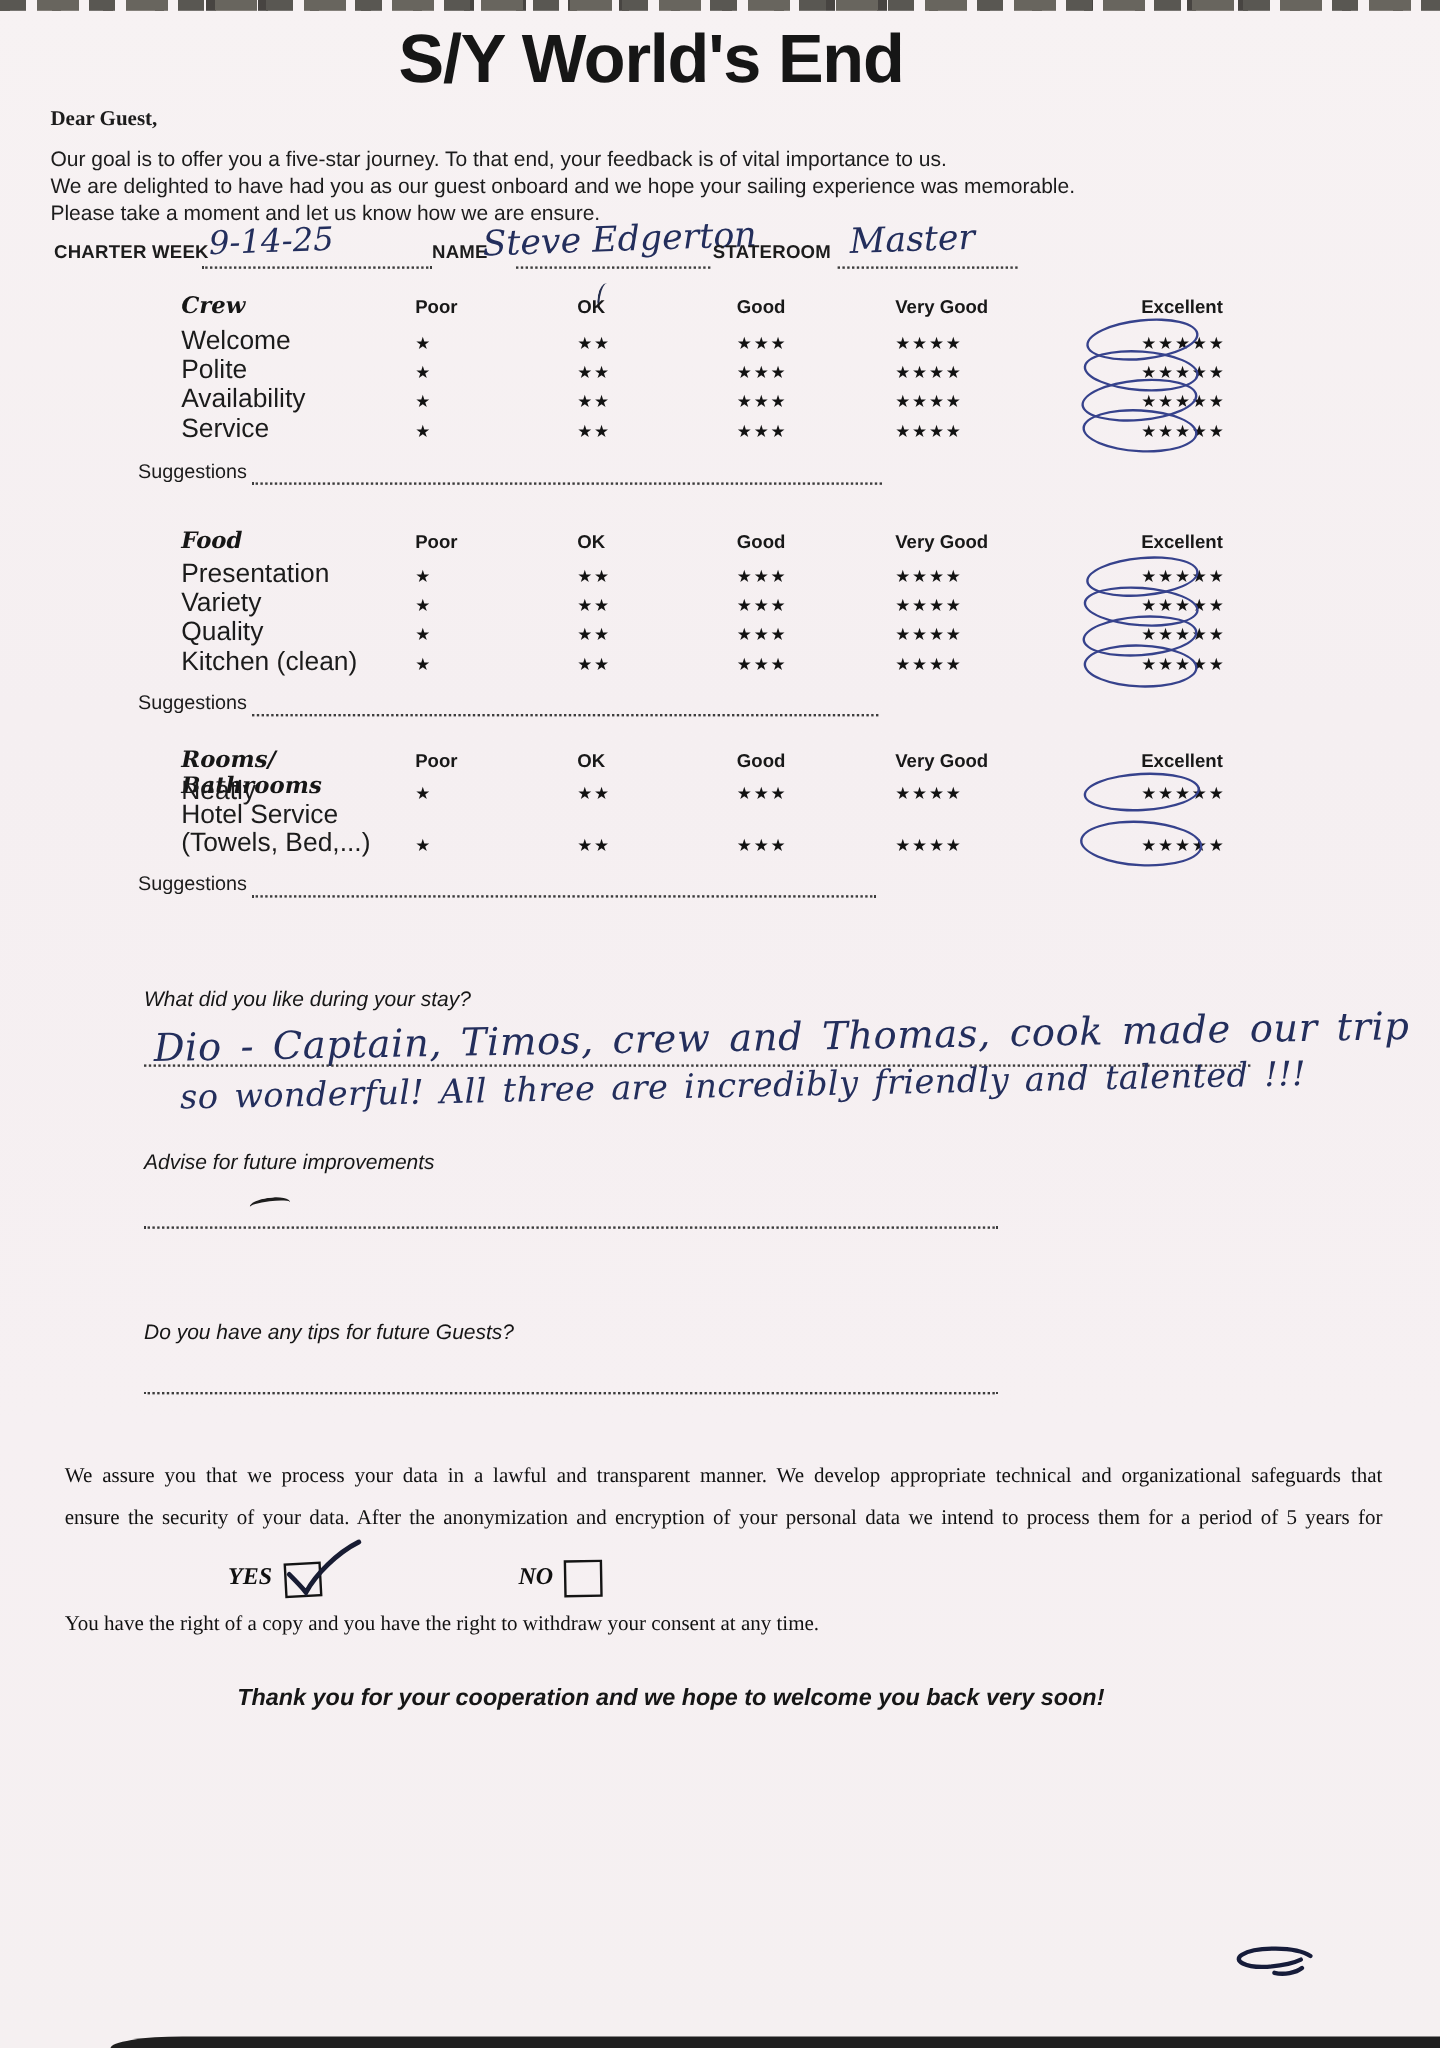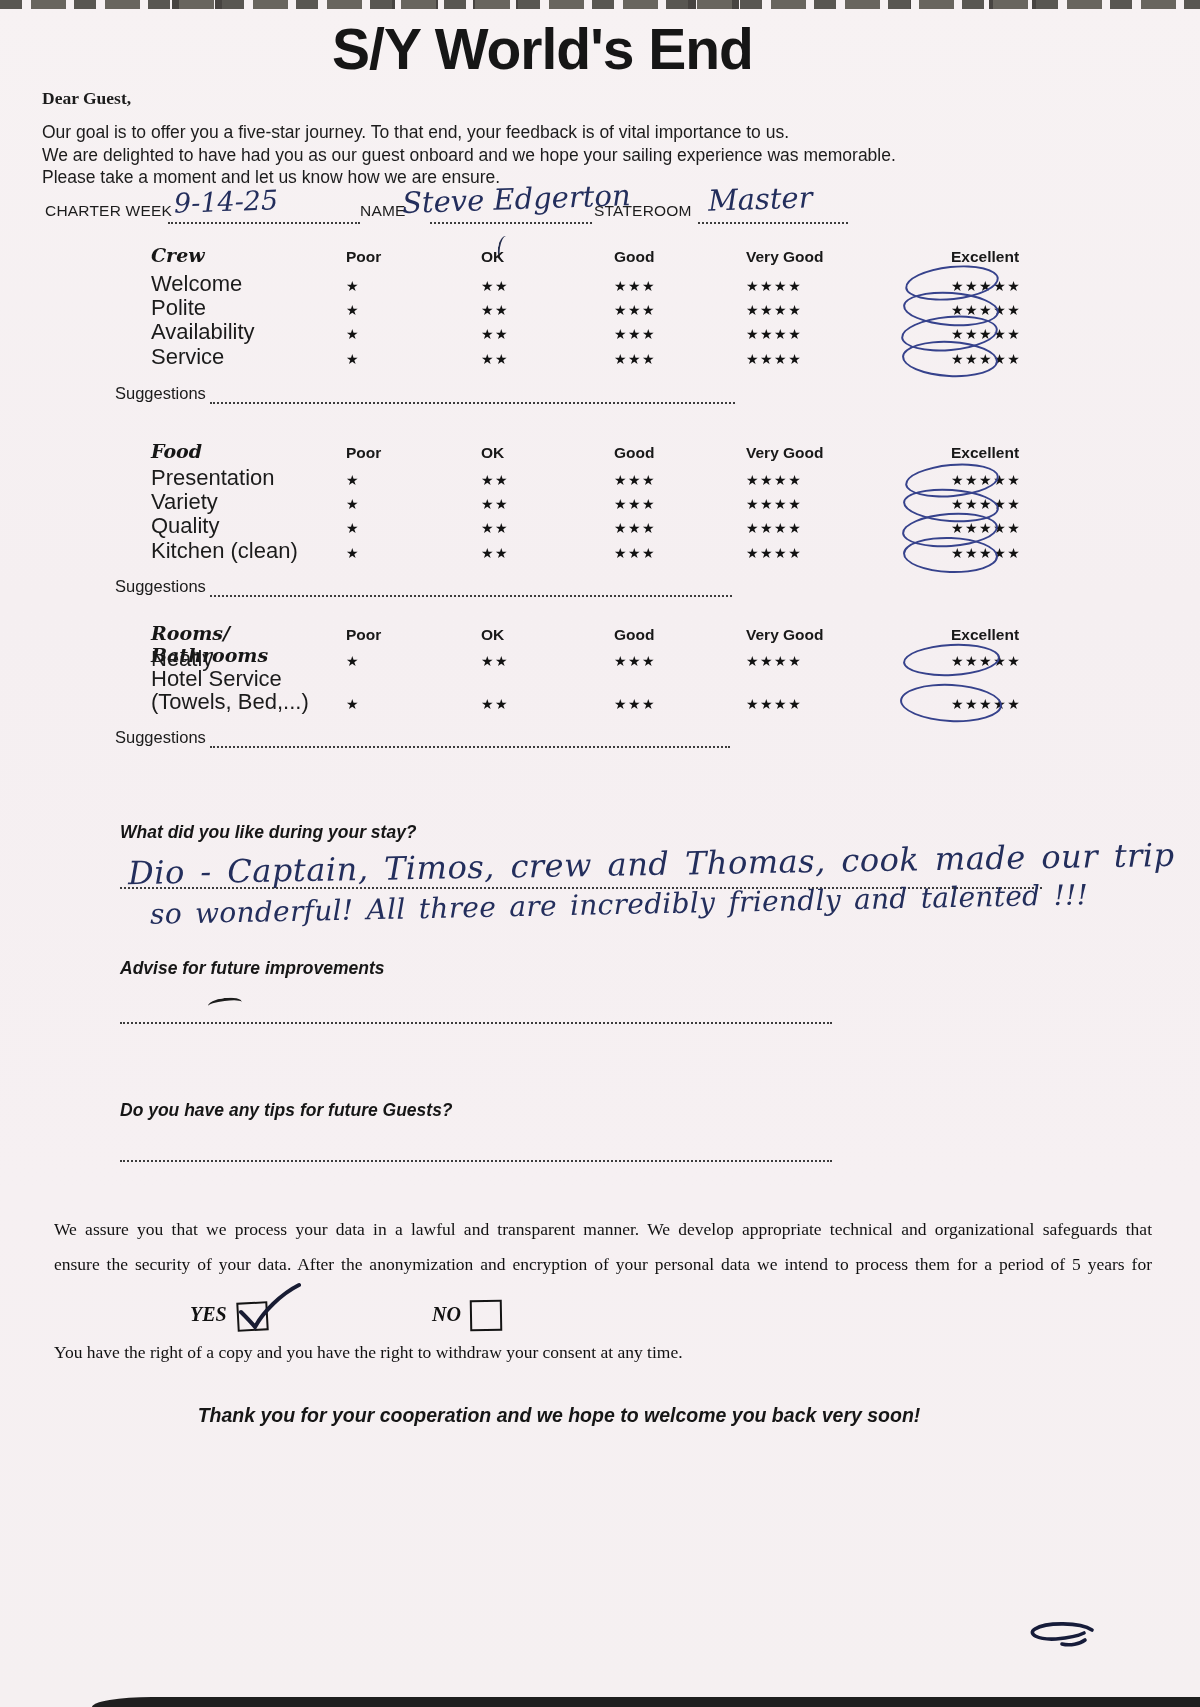--- a/index.html
+++ b/index.html
@@ -18,34 +18,34 @@
   .scan-bottom{
     position:absolute;bottom:0;left:92px;right:0;height:10px;background:#1f1f1f;
     border-top-left-radius:60px 10px;
   }
   .title{
     position:absolute;top:16px;left:0;width:1085px;text-align:center;
     font-size:57px;font-weight:600;letter-spacing:-1px;color:#161616;
   }
   .greet{position:absolute;left:42px;top:88px;font-size:17.5px;font-weight:600;font-family:Liberation Serif, serif;}
   .intro{position:absolute;left:42px;top:121px;width:1150px;font-size:17.5px;line-height:22.5px;font-weight:500;}
-  .fldlbl{position:absolute;font-size:15.5px;font-weight:400;letter-spacing:.2px;top:202px;}
+  .fldlbl{position:absolute;font-size:15.5px;font-weight:700;letter-spacing:.2px;top:202px;}
   .dots{position:absolute;height:0;border-bottom:2px dotted #3c3c3c;}
   .ink{font-family:"DejaVu Serif",serif;font-style:italic;color:#232e5c;}
   .hw-field{position:absolute;font-size:28px;transform:rotate(-2deg);white-space:nowrap;}
   
   .sec{position:absolute;left:115px;width:890px;}
   .row{position:absolute;left:0;right:0;display:grid;grid-template-columns:195px 135px 133px 132px 205px 90px;align-items:baseline;margin-left:36px;}
   .sec-title{font-family:"DejaVu Serif",serif;font-style:italic;font-weight:bold;font-size:19px;color:#161616;}
   .col{font-size:15.5px;font-weight:700;color:#181818;}
   .lbl{font-size:22px;color:#1b1b1b;}
   .st{font-size:14px;letter-spacing:1.5px;color:#121212;white-space:nowrap;}
   .circ{position:absolute;border:2.6px solid #36428c;border-radius:50%;}
   .sugg{position:absolute;font-size:16.5px;color:#1b1b1b;}
-  .qlbl{position:absolute;font-size:17.5px;font-weight:700;font-style:italic;color:#161616;}
+  .qlbl{position:absolute;font-size:17.5px;font-weight:400;font-style:italic;color:#161616;}
   .answer1{position:absolute;font-size:32px;letter-spacing:.5px;word-spacing:5px;transform:rotate(-1deg);white-space:nowrap;}
   .answer2{position:absolute;font-size:28px;letter-spacing:.3px;word-spacing:4px;transform:rotate(-1.2deg);white-space:nowrap;}
   .pen-dash{position:absolute;width:34px;height:9px;border-top:3.5px solid #1d1d1d;border-radius:55%;transform:rotate(-7deg);}
   .pen-loop{position:absolute;width:10px;height:24px;border-left:2.5px solid #27304f;border-radius:50%;transform:rotate(9deg);}
   
   .consent{position:absolute;left:54px;top:1212px;width:1098px;font-family:"Liberation Serif",serif;font-size:17.5px;line-height:34.5px;color:#111;}
   .jline{text-align:justify;text-align-last:justify;}
   .yn-label{position:absolute;font-family:"Liberation Serif",serif;font-style:italic;font-weight:bold;font-size:20px;color:#111;}
   .chk{position:absolute;border:2.3px solid #141414;background:transparent;}
   .rights{position:absolute;left:54px;top:1342px;font-family:"Liberation Serif",serif;font-size:17.5px;color:#111;}

